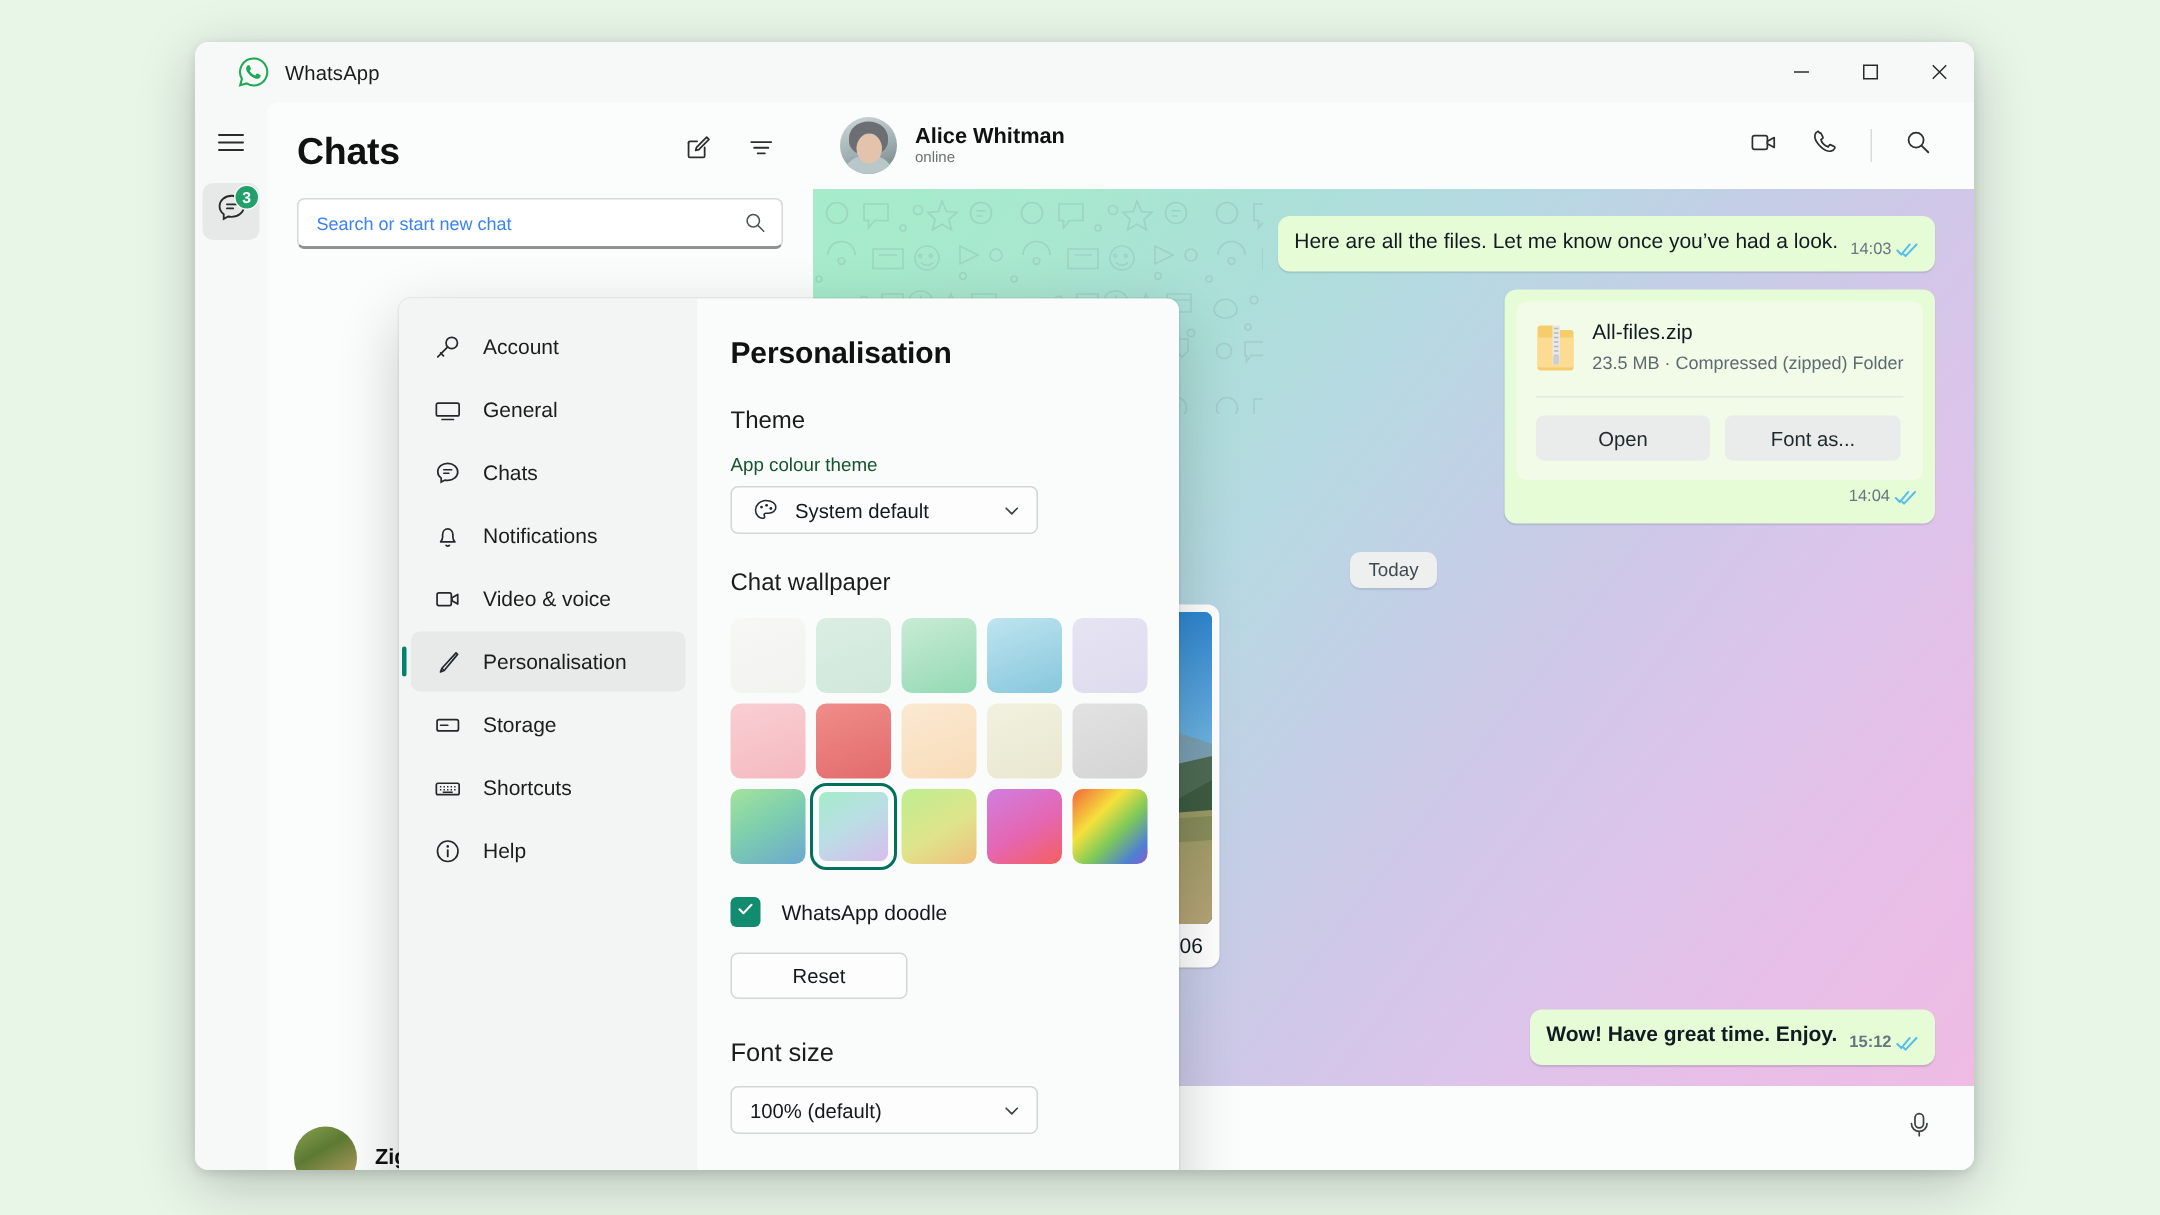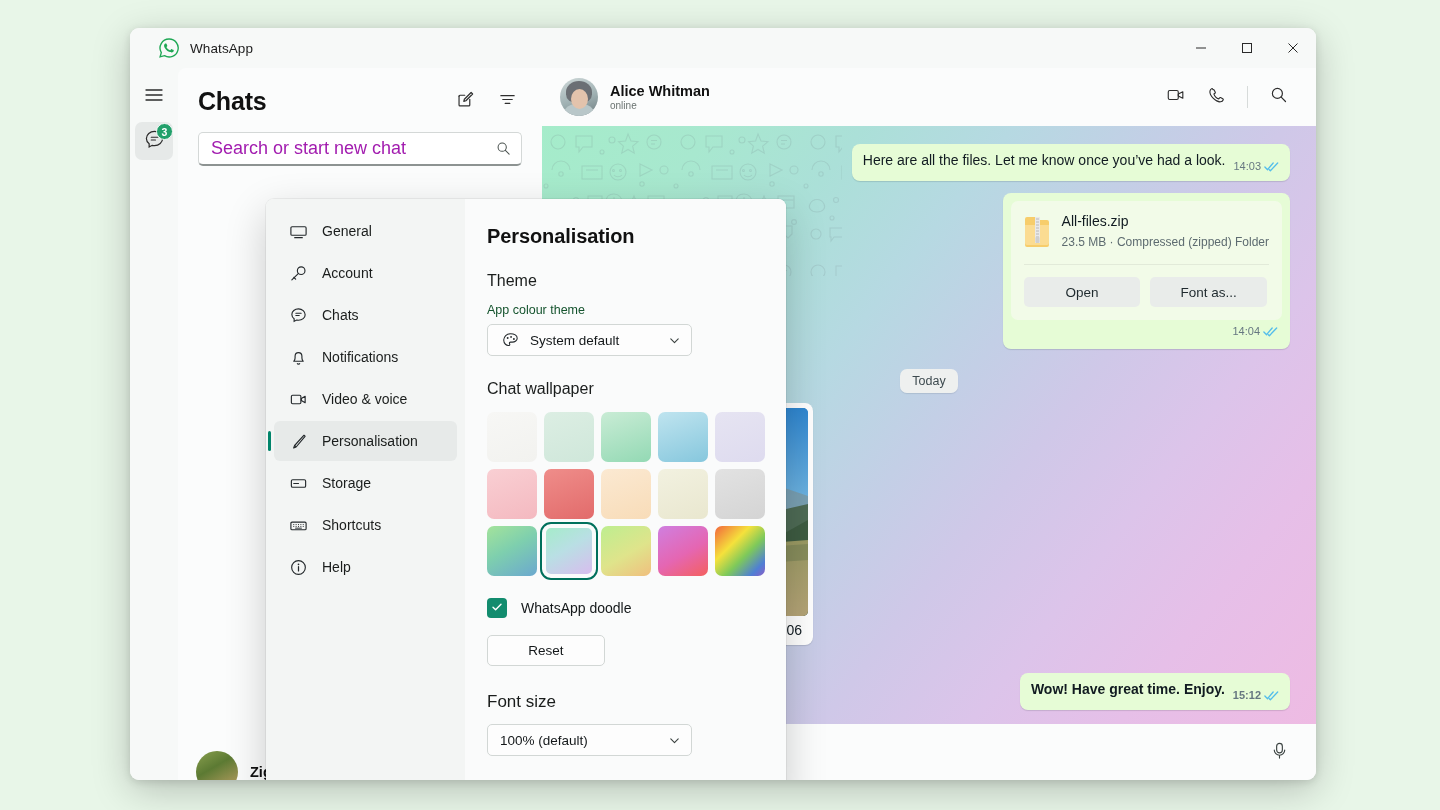--- a/index.html
+++ b/index.html
@@ -85,21 +85,21 @@
   .hdr-icon-btn {
     width: 34px; height: 34px; border-radius: 7px;
     display: flex; align-items: center; justify-content: center; color: #2e2e2e;
   }
   #search-wrap { padding: 8px 20px 10px 20px; }
   #search-box {
     height: 34px; border: 1px solid #d4d8d7; border-bottom: 2px solid #8d9392;
     border-radius: 5px; background: #fff;
     display: flex; align-items: center; padding: 0 10px 0 12px;
   }
-  #search-input-text { flex: 1; font-size: 18px; color: #a21caf; }
+  #search-input-text { flex: 1; font-size: 12px; color: #3b82f6; }
   #search-icon-box { color: #4a524f; display: flex; }
 
   #chat-items { flex: 1; overflow: hidden; padding-top: 4px; position: relative; }
   .chat-row {
     display: flex; align-items: center; gap: 12px;
     height: 64px; margin: 0 8px; padding: 0 10px; border-radius: 8px;
   }
   .chat-avatar {
     width: 42px; height: 42px; flex: 0 0 42px; border-radius: 50%;
     background: linear-gradient(150deg,#8aa04f 0%,#5c7a33 40%,#c9a56b 100%);
@@ -604,34 +604,34 @@
       </div>
     </div>
   </div>
 
   <div id="settings-overlay">
 
     <div id="settings-nav">
       <div class="set-item">
         <span class="set-icon">
           <svg width="19" height="19" viewBox="0 0 20 20">
+              <circle cx="12.8" cy="7" r="4" fill="none" stroke="currentColor" stroke-width="1.2"></circle>
+              <path d="M10 9.8L3 16.8M5 14l2 2" fill="none" stroke="currentColor" stroke-width="1.2" stroke-linecap="round"></path>
+            </svg>
+        </span>
+        <span class="set-label">Account</span>
+      </div>
+      <div class="set-item">
+        <span class="set-icon">
+          <svg width="19" height="19" viewBox="0 0 20 20">
               <rect x="2" y="5" width="16" height="9" rx="1.2" fill="none" stroke="currentColor" stroke-width="1.2"></rect>
               <path d="M6 16.5h8" stroke="currentColor" stroke-width="1.2" stroke-linecap="round"></path>
             </svg>
         </span>
         <span class="set-label">General</span>
-      </div>
-      <div class="set-item">
-        <span class="set-icon">
-          <svg width="19" height="19" viewBox="0 0 20 20">
-              <circle cx="12.8" cy="7" r="4" fill="none" stroke="currentColor" stroke-width="1.2"></circle>
-              <path d="M10 9.8L3 16.8M5 14l2 2" fill="none" stroke="currentColor" stroke-width="1.2" stroke-linecap="round"></path>
-            </svg>
-        </span>
-        <span class="set-label">Account</span>
       </div>
       <div class="set-item">
         <span class="set-icon">
           <svg width="19" height="19" viewBox="0 0 20 20">
               <path d="M10 3c-3.9 0-7 2.6-7 5.9 0 1.8.9 3.4 2.4 4.5v2.8l2.6-1.4c.6.2 1.3.2 2 .2 3.9 0 7-2.6 7-5.9S13.9 3 10 3z" fill="none" stroke="currentColor" stroke-width="1.2"></path>
               <path d="M7.2 7.6h5.6M7.2 10h3.6" stroke="currentColor" stroke-width="1.1" stroke-linecap="round"></path>
             </svg>
         </span>
         <span class="set-label">Chats</span>
       </div>

